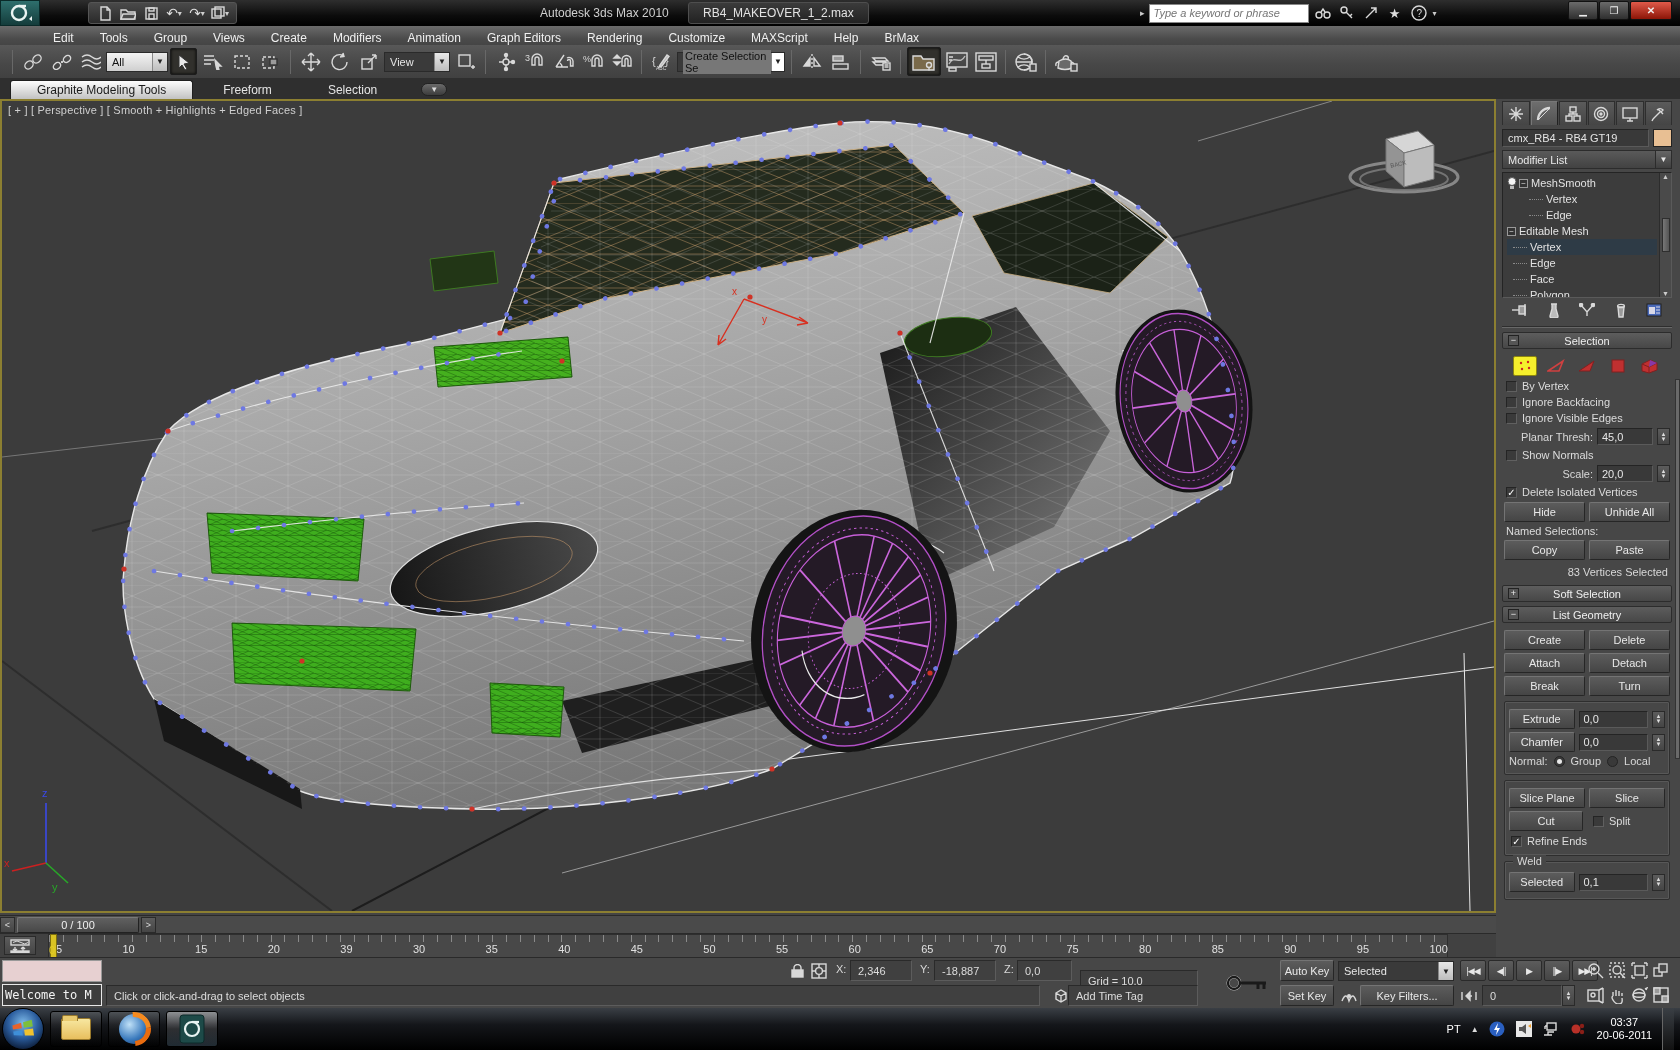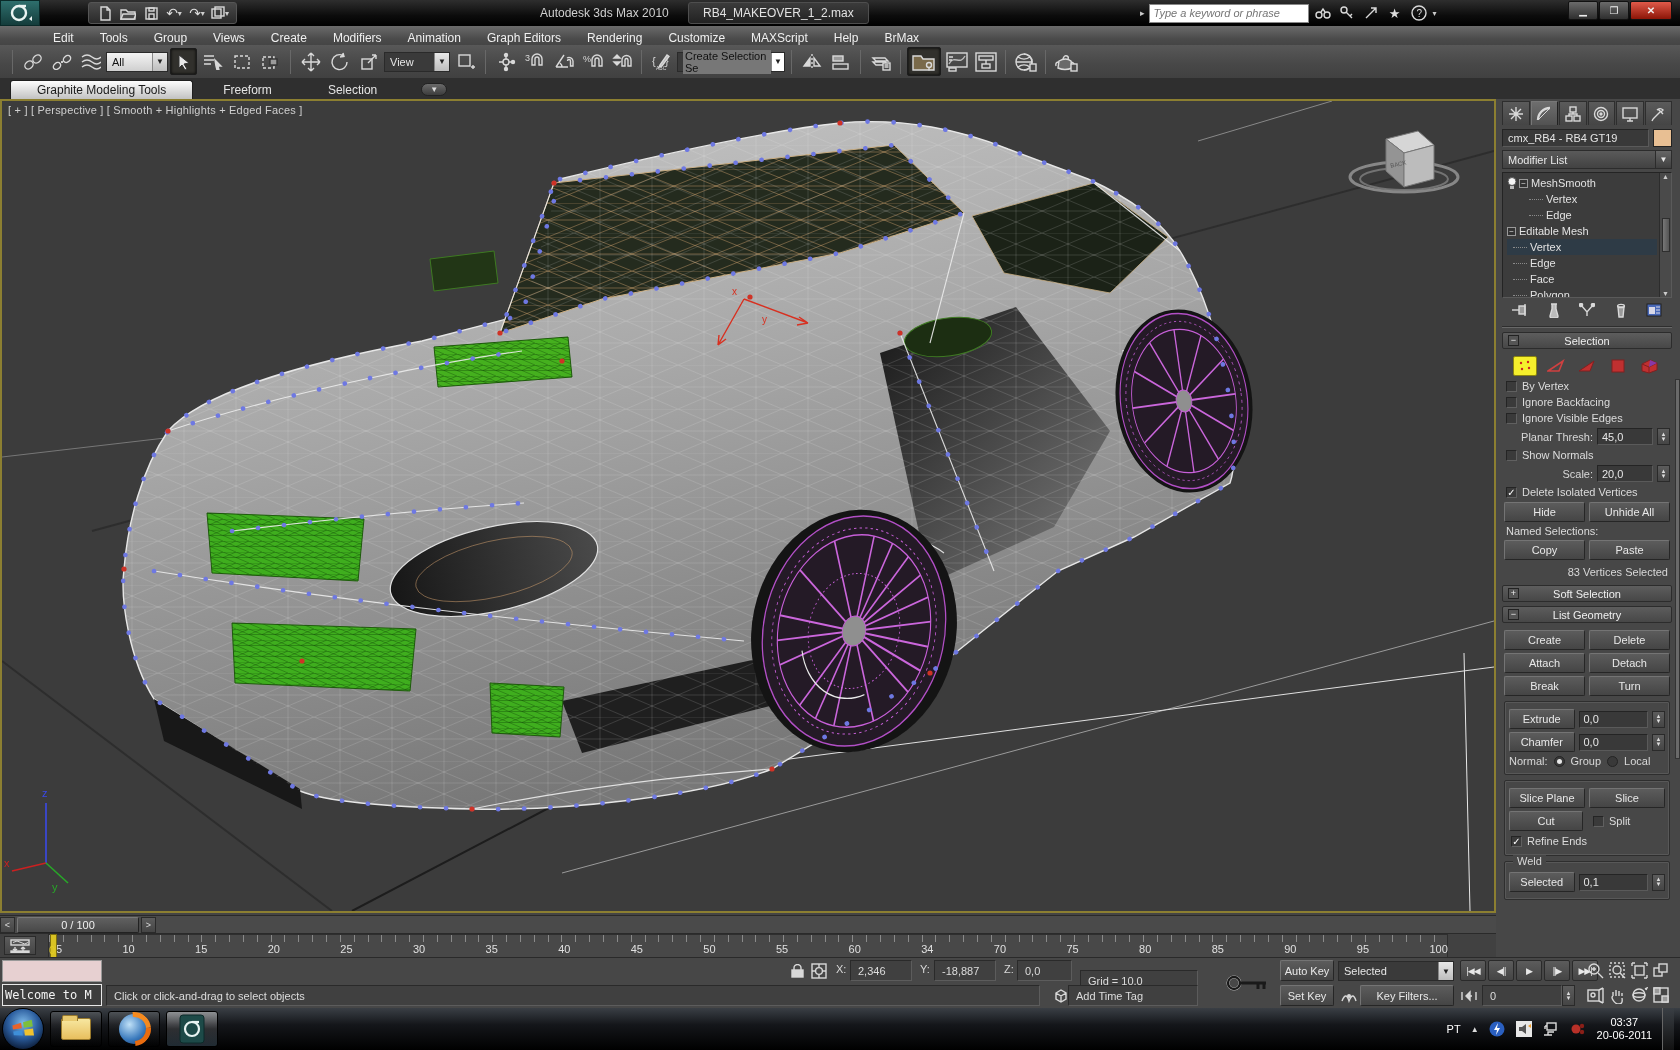--- a/index.html
+++ b/index.html
@@ -959,29 +959,29 @@
           <rect x="1" y="12" width="18" height="1.6" fill="#d9d9d9"></rect>
         </svg>
     </div>
     <div id="ruler"></div>
     <div id="ruler-nums">
 
     <span>5</span>
         <span>10</span>
         <span>15</span>
         <span>20</span>
-        <span>25</span>
+        <span>39</span>
         <span>30</span>
         <span>35</span>
         <span>40</span>
         <span>45</span>
         <span>50</span>
         <span>55</span>
         <span>60</span>
-        <span>34</span>
+        <span>65</span>
         <span>70</span>
         <span>75</span>
         <span>80</span>
         <span>85</span>
         <span>90</span>
         <span>95</span>
         <span>100</span>
       </div>
     <div id="frame-marker"></div>
     <div id="frame-label">0</div>

